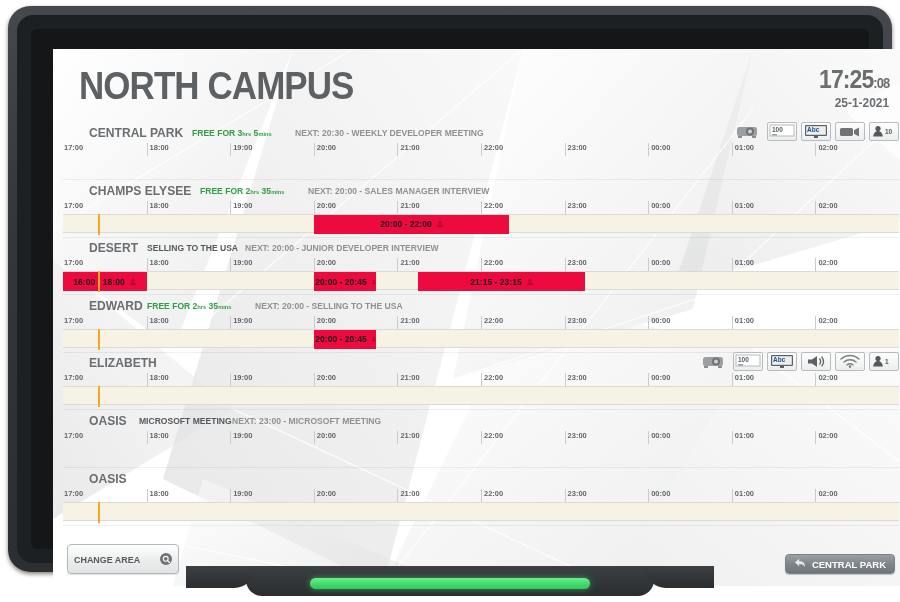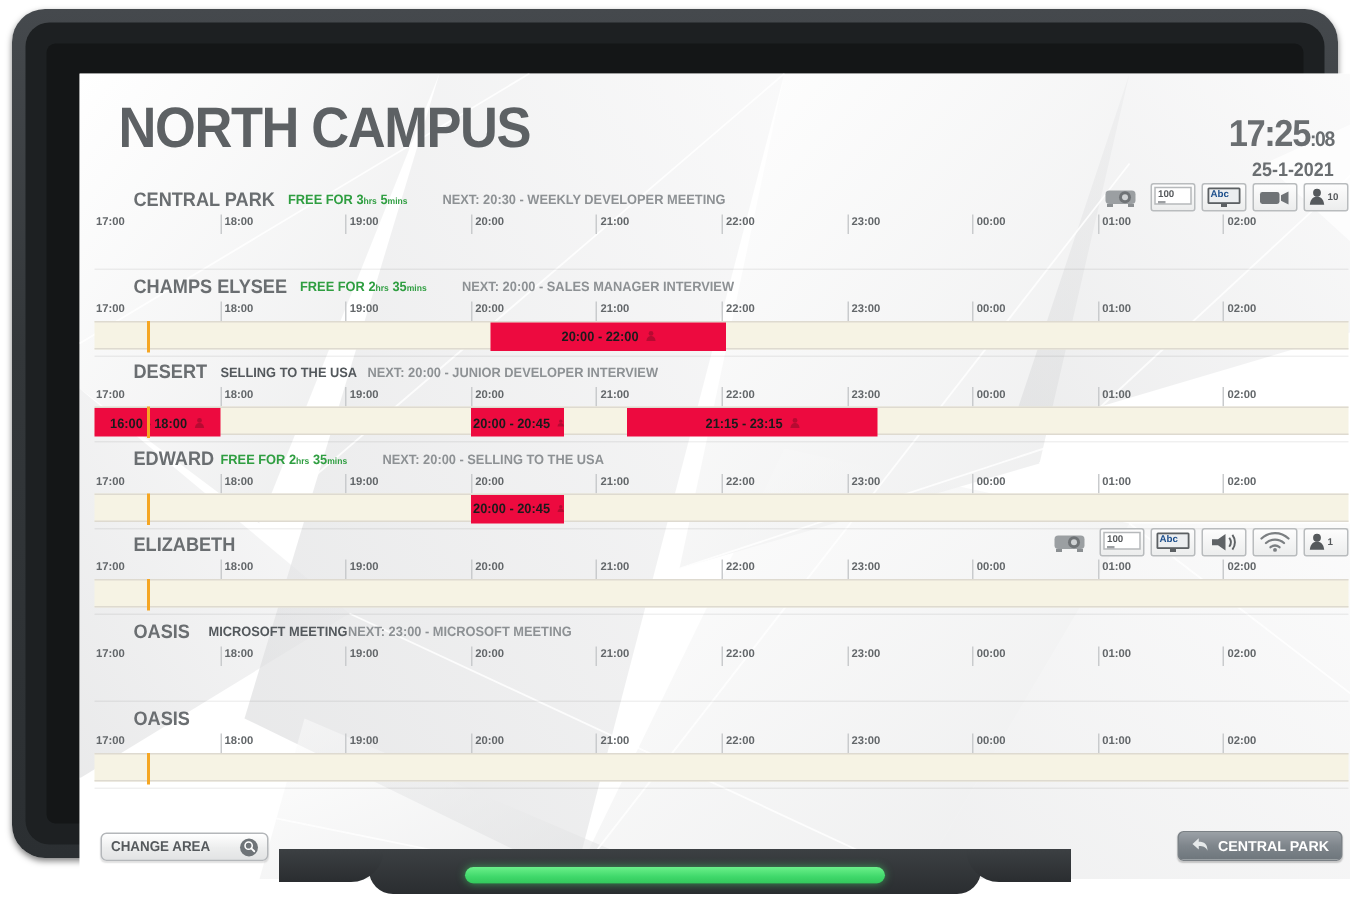--- a/index.html
+++ b/index.html
@@ -65,21 +65,21 @@
   
   .header { position: absolute; left:0; top:0; width:856px; height:72px; }
   .page-title {
     position:absolute; left:26px; top:16px;
     font-size: 38px; font-weight: bold;
     letter-spacing: -1px;
     color:#5d6164;
     font-family: "Liberation Sans Narrow","Liberation Sans", sans-serif;
     transform: scaleX(.92); transform-origin: left center;
   }
-  .clock { position:absolute; right:20px; top:26px; text-align:right;margin-left:24px; }
+  .clock { position:absolute; right:20px; top:16px; text-align:right;margin-left:24px; }
   .clock-time {
     font-size: 25px; font-weight: bold; color:#6a6e71; letter-spacing:-1px;
     transform: scaleX(.92); transform-origin: right center; display:block;
   }
   .clock-time .secs { font-size: 14px; }
   .clock-date {
     font-size: 13px; font-weight:bold; color:#6a6e71; letter-spacing:0px;
     transform: scaleX(.92); transform-origin: right center; display:block;
     margin-top:1px;
   }
@@ -162,21 +162,21 @@
   }
   .amn.plain { border:none; background:none; }
   .amn-text {
     position:absolute; font-size:6.5px; color:#56595c; font-weight:bold;
   }
 
   
   .footer { position:absolute; left:0; bottom:0; width:856px; height:46px; }
   .btn {
     position:absolute;
-    height:19px;
+    height:30px;
     border:1px solid #b4b7ba;
     border-radius:4px;
     background:linear-gradient(180deg,#ffffff 0%, #eceded 55%, #e2e3e4 100%);
     display:flex; align-items:center; gap:16px;
     padding:0 6px;
     font-size:9.5px; font-weight:bold; color:#55595c;
     box-shadow:0 1px 1px rgba(0,0,0,.12);
     cursor:pointer;
   }
   .btn .lbl { transform: scaleX(.94); transform-origin:left center; white-space:nowrap; }
@@ -317,21 +317,21 @@
                 <div class="axis-tick" style="left: 167.2px;">19:00</div>
                 <div class="axis-tick" style="left: 250.8px;">20:00</div>
                 <div class="axis-tick" style="left: 334.4px;">21:00</div>
                 <div class="axis-tick" style="left: 418px;">22:00</div>
                 <div class="axis-tick" style="left: 501.6px;">23:00</div>
                 <div class="axis-tick" style="left: 585.2px;">00:00</div>
                 <div class="axis-tick" style="left: 668.8px;">01:00</div>
                 <div class="axis-tick" style="left: 752.4px;">02:00</div>
               </div>
               <div class="track">
-                <div class="booking" style="left: 250.8px; width: 157px; margin-left: 13px;">
+                <div class="booking" style="left: 250.8px; width: 195px;">
                   <span class="label">20:00 - 22:00</span>
                   <svg class="bk-icon" viewBox="0 0 12 12">
                     <circle cx="6" cy="3.4" r="2.4" fill="#8a0b27"></circle>
                     <path d="M1.4 11 C1.8 7.2 4 6 6 6 C8 6 10.2 7.2 10.6 11 Z" fill="#8a0b27"></path>
                   </svg>
                 </div>
                 <div class="nowline" style="left: 34.8333px;"></div>
               </div>
               <div class="row-sep"></div>
             </div>

